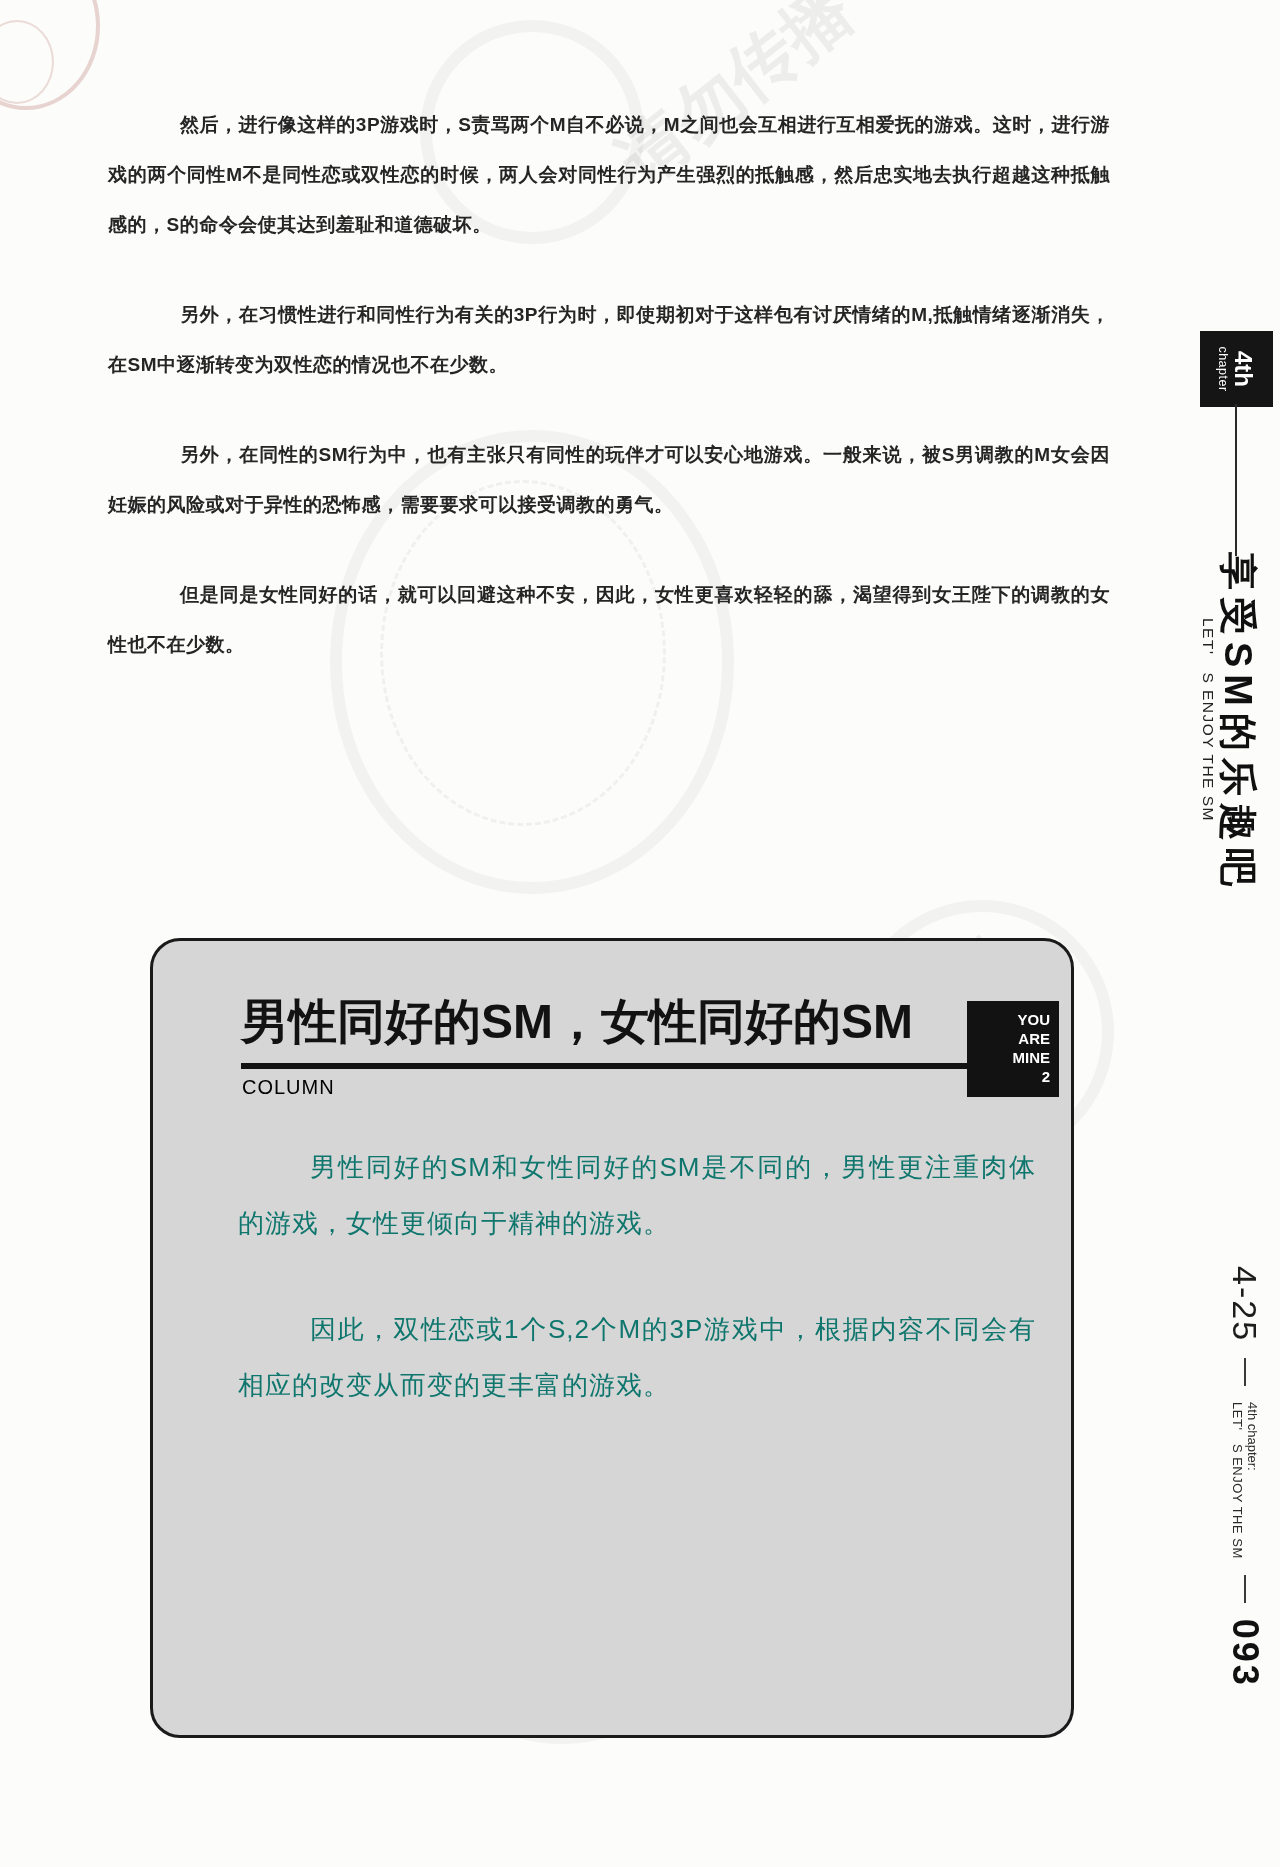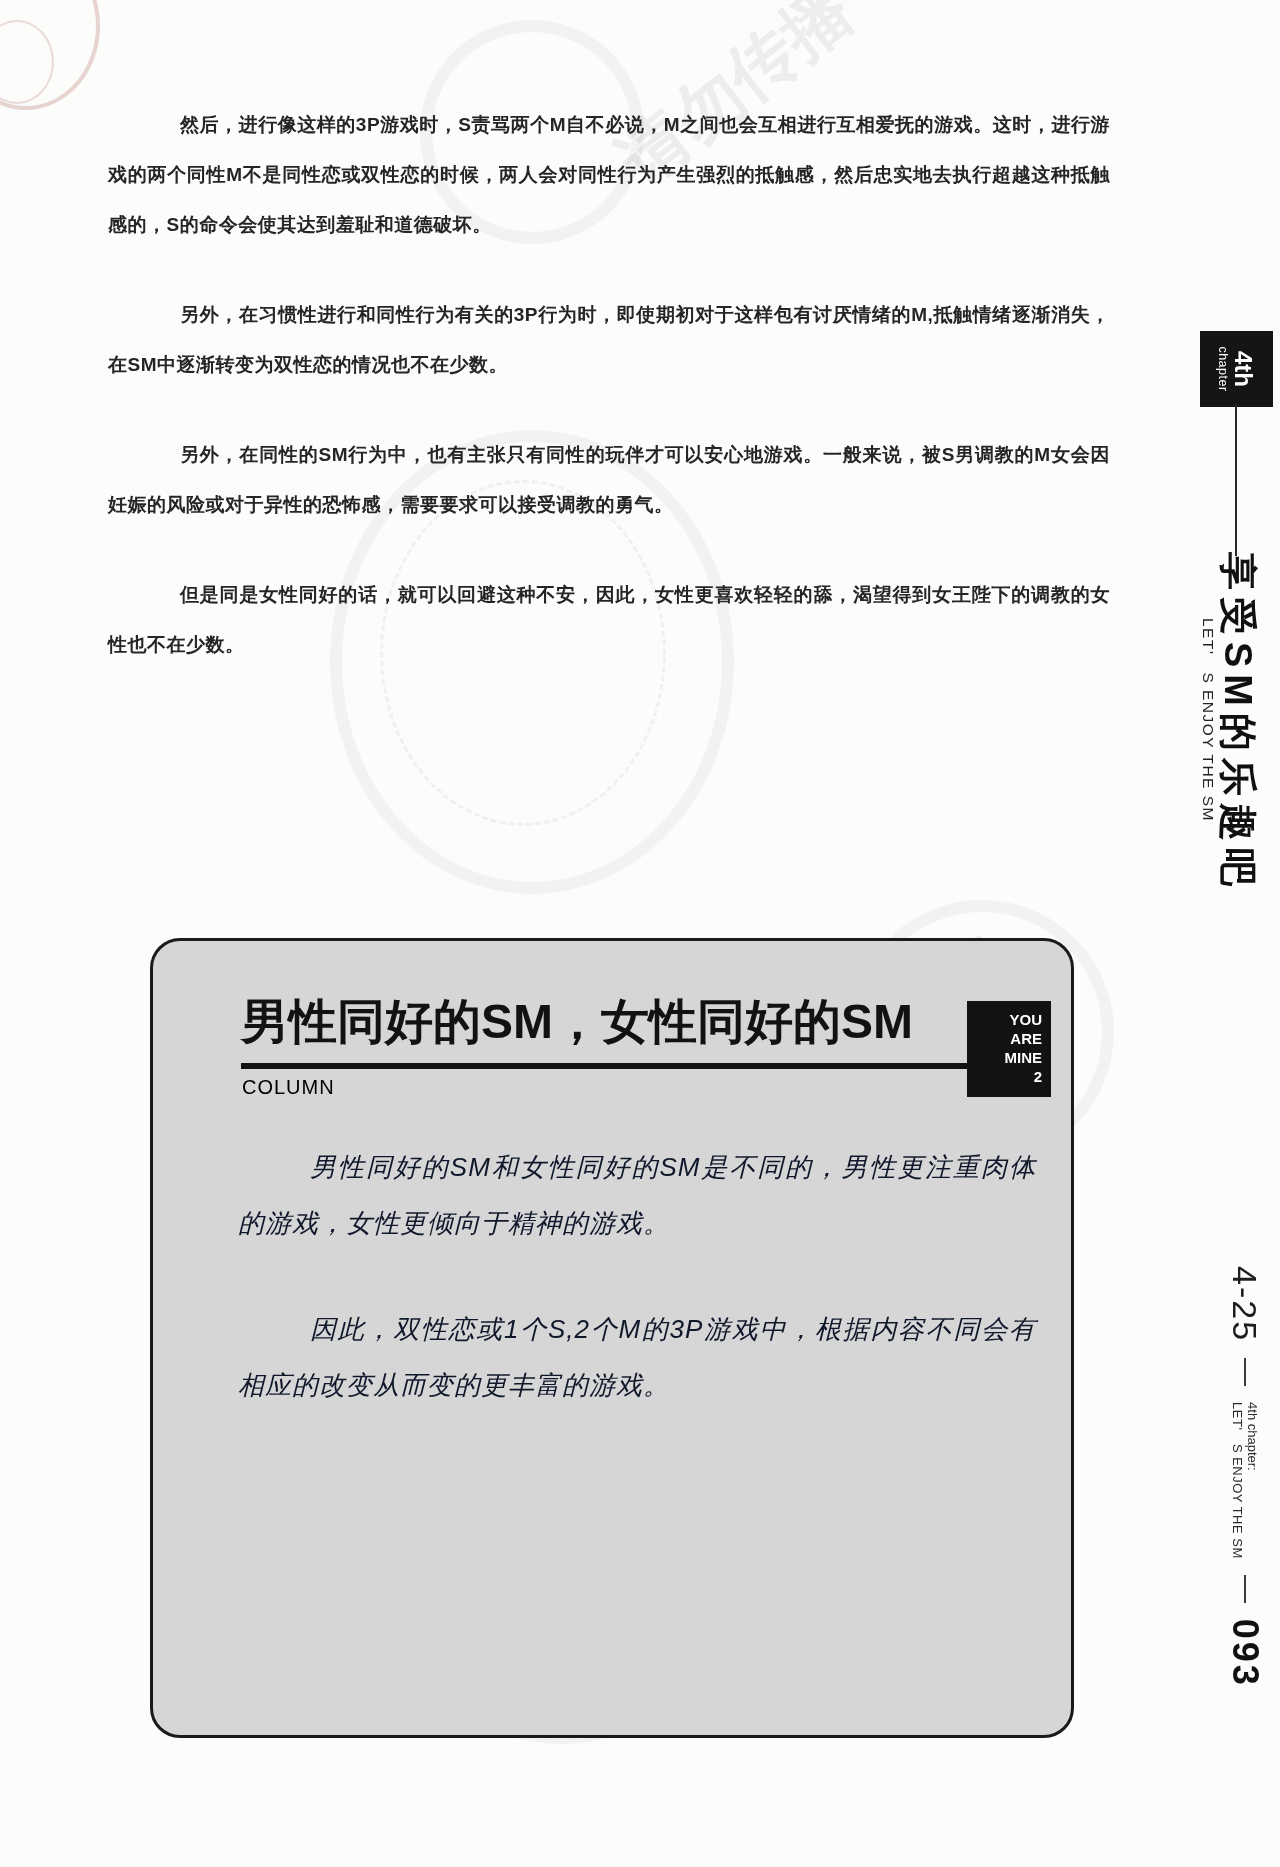--- a/index.html
+++ b/index.html
@@ -18,26 +18,26 @@
   .main-text{position:absolute;left:95px;top:100px;width:1015px;}
   .main-text p{margin:0 0 40px 13px;font-size:19px;line-height:50px;letter-spacing:.5px;
                color:#252525;text-align:justify;text-indent:72px;font-weight:bold;}
 
   
   .column-box{position:absolute;left:150px;top:938px;width:924px;height:800px;
               background:#d6d6d6;border:3px solid #1a1a1a;border-radius:30px;box-sizing:border-box;padding-left:43px;}
   .col-title{margin:52px 120px 0 45px;font-size:48px;font-weight:bold;color:#121212;line-height:58px;}
   .col-underline{margin:12px 0 0 45px;width:772px;height:6px;background:#121212;}
   .col-label{margin:7px 0 0 46px;font-size:20px;letter-spacing:1px;color:#000000;}
-  .col-badge{position:absolute;left:814px;top:60px;width:84px;height:96px;background:#121212;
+  .col-badge{position:absolute;left:814px;top:60px;width:92px;height:96px;background:#121212;
              color:#ffffff;text-align:right;box-sizing:border-box;padding:9px 9px 0 0;
              font-size:15px;font-weight:bold;line-height:19px;}
   .col-paras{margin:40px 24px 0 42px;}
   .col-paras p{margin:0 11px 50px 0;font-size:26px;line-height:56px;letter-spacing:1px;
-               color:#0f172a;text-align:justify;text-indent:72px;font-style:italic;}
+               color:#0f766e;text-align:justify;text-indent:72px;}
 
   
   .chapter-box{position:absolute;left:1200px;top:331px;width:73px;height:76px;background:#151515;}
   .chapter-box-inner{position:absolute;left:73px;top:0;width:76px;height:73px;
                      transform:rotate(90deg);transform-origin:0 0;
                      display:flex;flex-direction:column;align-items:center;justify-content:center;
                      color:#ffffff;}
   .chapter-num{font-size:24px;font-weight:bold;line-height:26px;}
   .chapter-word{font-size:12.5px;letter-spacing:.5px;line-height:14px;}
   .spine-line{position:absolute;left:1235px;top:404px;width:2px;height:152px;background:#2a2a2a;}

